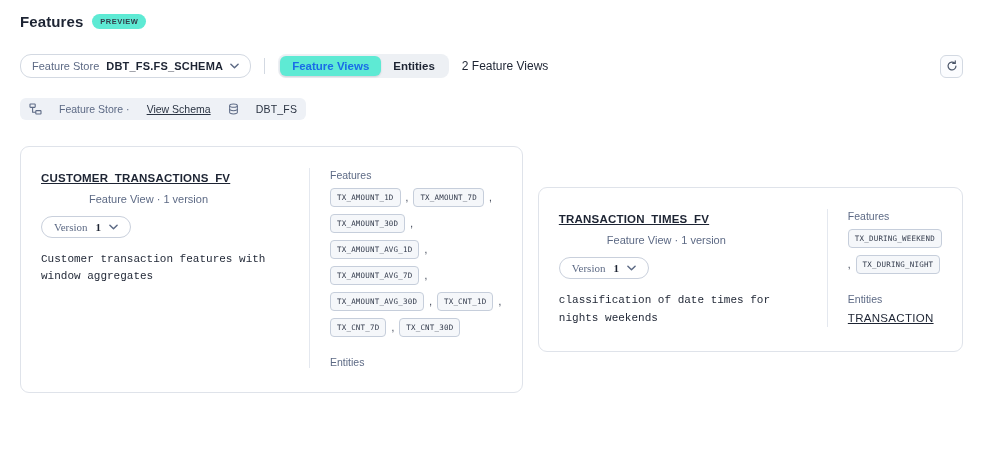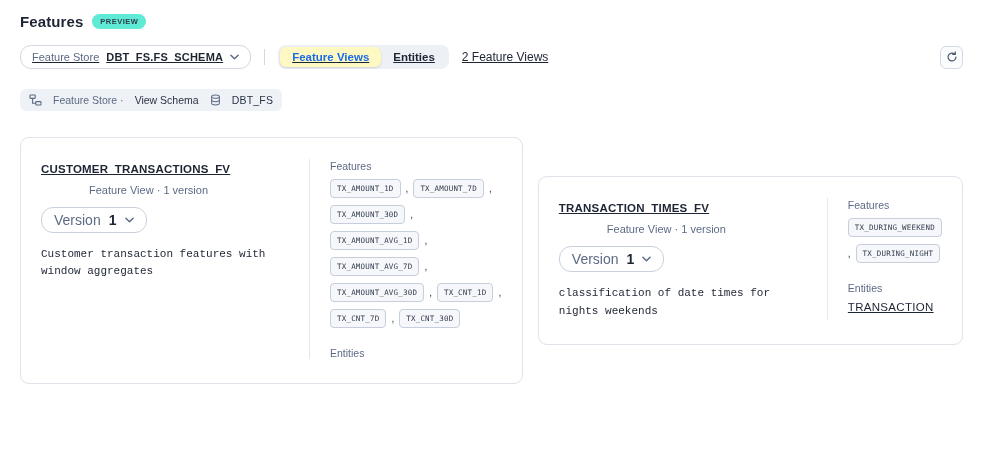--- a/index.html
+++ b/index.html
@@ -7,55 +7,55 @@
   body { font-family: "Liberation Sans", "DejaVu Sans", sans-serif; color: #1d2433; }
   .page { padding: 13px 22px 0 20px; }
 
   
   .page-header { display: flex; align-items: center; gap: 9px; }
   .page-title { font-size: 15px; font-weight: 700; color: #1d2433; margin: 0; letter-spacing: .1px; }
   .preview-badge { font-size: 7.5px; font-weight: 700; color: #333c49; background: #5eead4;
                    border-radius: 9px; padding: 3px 8px; letter-spacing: .5px; }
 
   
-  .toolbar { margin-top: 15px; display: flex; align-items: center; text-decoration: underline; }
+  .toolbar { margin-top: 24px; display: flex; align-items: center; }
   .store-select { display: inline-flex; align-items: center; gap: 7px; height: 24px; padding: 0 11px;
                   background: #fff; border: 1px solid #d3d9e2; border-radius: 11px; font-size: 11px;
                   font-family: inherit; cursor: pointer; color: #5d6a85; }
   .store-value { font-weight: 700; color: #1d2433; letter-spacing: .2px; }
   .chevron { color: #5d6a85; display: inline-flex; }
   .vdivider { width: 1px; height: 16px; background: #d3d9e2; margin: 0 13px; }
   .tabs { background: #edf0f4; border-radius: 8px; padding: 2px; display: inline-flex; }
   .tab { border: none; background: transparent; font-family: inherit; font-size: 11.5px; font-weight: 600;
          color: #1d2433; padding: 4px 12px; border-radius: 6px; cursor: pointer; }
-  .tab.active { background: #fef9c3; color: #1a6ce7; font-weight: 700; box-shadow: 0 1px 2px rgba(20,30,50,.14); }
+  .tab.active { background: #5eead4; color: #1a6ce7; font-weight: 700; box-shadow: 0 1px 2px rgba(20,30,50,.14); }
   .count { margin-left: 13px; font-size: 12px; color: #1d2433; }
   .refresh-btn { margin-left: auto; width: 23px; height: 23px; border: 1px solid #d3d9e2; border-radius: 6px;
                  background: #fbfcfe; color: #4a5568; display: flex; align-items: center; justify-content: center;
                  cursor: pointer; padding: 0; }
 
   
   .breadcrumb-row { margin-top: 20px; }
-  .breadcrumb-chip { display: inline-flex; align-items: center; gap: 11px; background: #eef1f6; border-radius: 6px;
+  .breadcrumb-chip { display: inline-flex; align-items: center; gap: 17px; background: #eef1f6; border-radius: 6px;
                      padding: 5px 9px; font-size: 10.5px; color: #5d6a85; }
   .bc-icon { color: #5d6a85; display: inline-flex; }
-  .bc-link { color: #2a3342; font-weight: 500; cursor: pointer; }
+  .bc-link { color: #2a3342; text-decoration: underline; font-weight: 500; cursor: pointer; }
   .bc-db { color: #2a3342; font-weight: 500; letter-spacing: .2px; }
 
   
   .cards { margin-top: 26px; display: flex; flex-direction: row; gap: 15px; align-items: center; }
   .card { display: flex; border: 1px solid #dfe3ea; border-radius: 9px; background: #fff; padding: 21px 0 24px; }
   .card-left { width: 288px; padding: 0 20px; flex-shrink: 0; }
   .card-right { flex: 1; border-left: 1px solid #e4e8ef; padding: 1px 20px 0; }
   .card-title { display: inline-block; font-size: 11.5px; font-weight: 700; color: #1d2433;
                 text-decoration: underline; letter-spacing: .2px; cursor: pointer; }
   .card-meta { margin-top: 7px; font-size: 11px; color: #5d6a85; padding-left: 48px; }
   .version-pill { margin-top: 11px; display: inline-flex; align-items: center; gap: 8px; border: 1px solid #c9d0dc;
-                  border-radius: 12px; background: #fff; padding: 4px 12px; font-family: Liberation Sans, sans-serif;
-                  font-size: 14px; color: #5d6a85; cursor: pointer; }
+                  border-radius: 12px; background: #fff; padding: 4px 12px; font-family: Liberation Serif, serif;
+                  font-size: 11px; color: #5d6a85; cursor: pointer; }
   .v-value { font-weight: 700; color: #1d2433; }
   .card-desc { margin: 13px 0 0; font-size: 11px; color: #1d2433; line-height: 1.55; max-width: 256px; font-family: Liberation Mono, monospace; }
   .section-label { font-size: 10.5px; color: #5d6a85; }
   .chips { margin-top: 7px; display: flex; flex-wrap: wrap; align-items: center; column-gap: 5px; row-gap: 7px;
            max-width: 620px; }
   .chip { font-family: "DejaVu Sans Mono", monospace; font-size: 7.5px; color: #343c4d; background: #f5f7fa;
           border: 1px solid #c6cedb; border-radius: 4px; padding: 4px 6px; letter-spacing: .2px; white-space: nowrap; }
   .chip-sep { font-size: 10px; color: #343c4d; }
   .entities-label { margin-top: 19px; }
   .entity-link { display: inline-block; margin-top: 7px; font-size: 11.5px; font-weight: 500; color: #1d2433;

